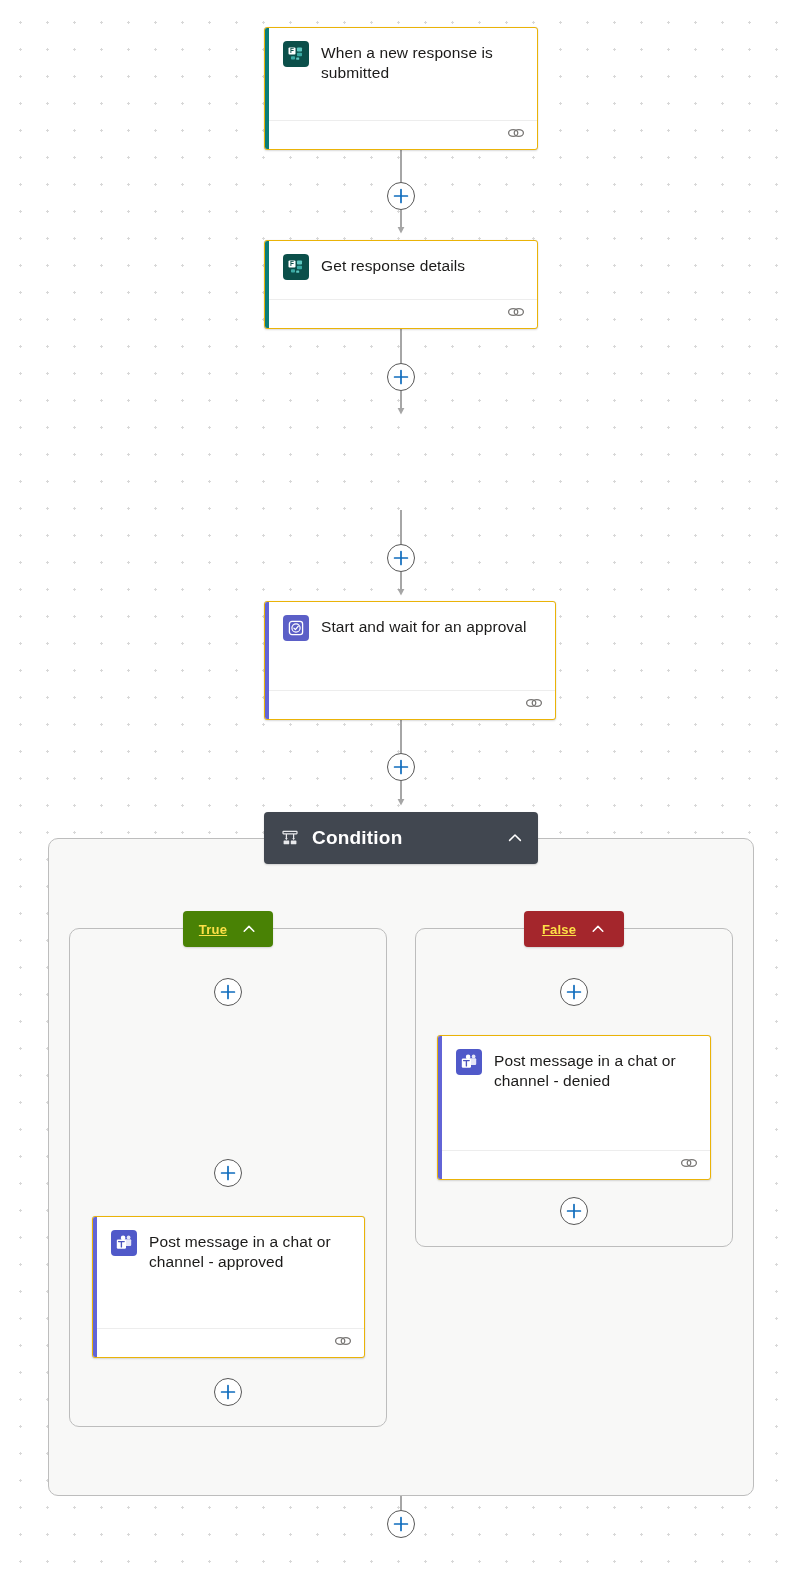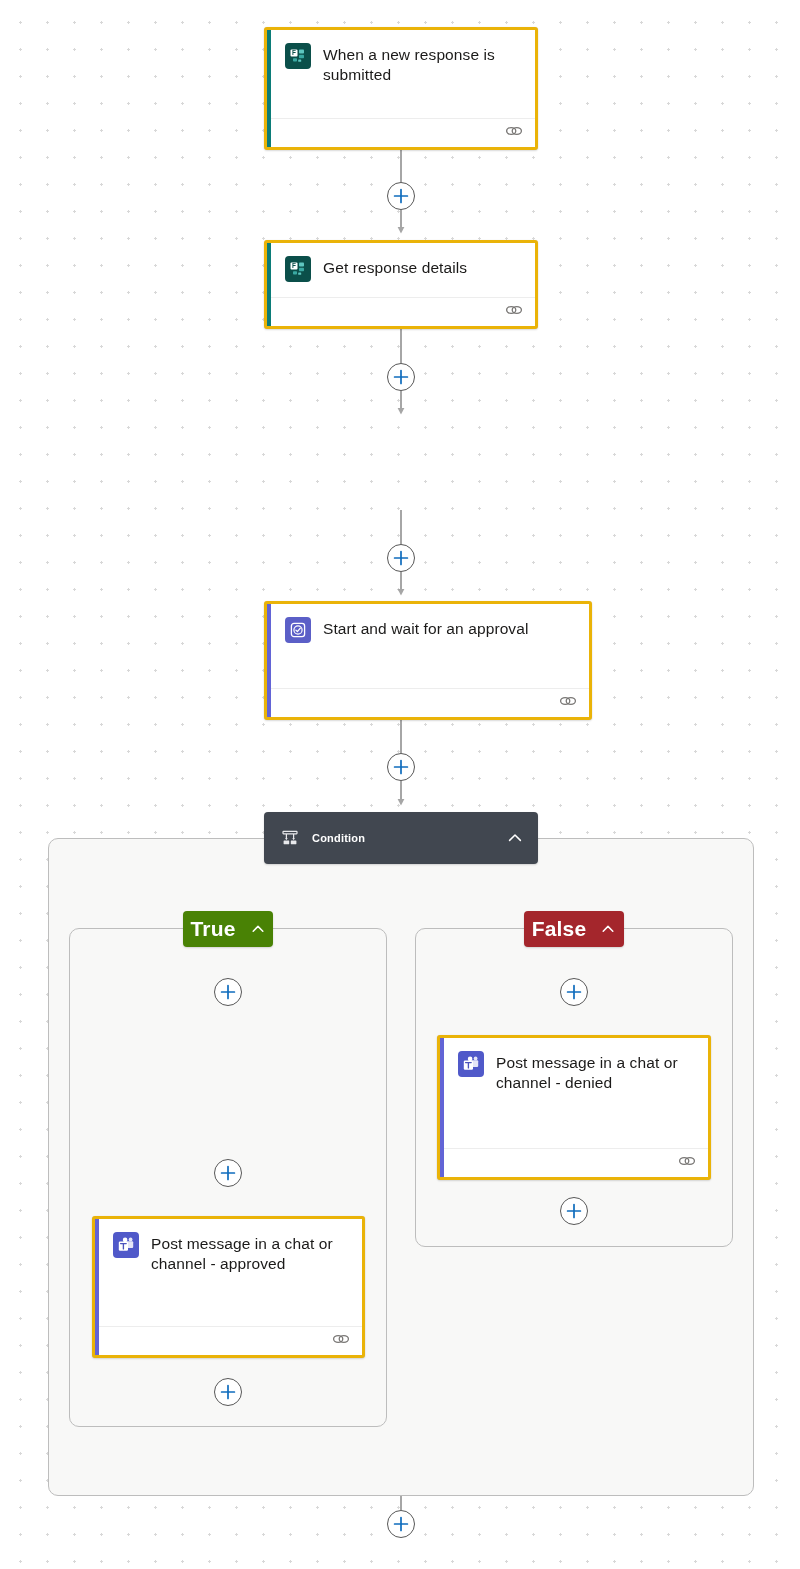--- a/index.html
+++ b/index.html
@@ -49,21 +49,21 @@
     border: 1px solid #bdbdbd;
     border-radius: 10px;
     background: #f8f8f7;
     z-index: 3;
   }
 
   
   .card {
     position: absolute;
     background: #ffffff;
-    border: 3px solid #eab308;
+    border: 1px solid #eab308;
     border-radius: 3px;
     box-shadow: 0 1px 2px rgba(0,0,0,.14), 0 0 1px rgba(0,0,0,.12);
     z-index: 6;
     display: flex;
     flex-direction: column;
     overflow: hidden;
   }
   .card .accent {
     position: absolute;
     left: 0; top: 0; bottom: 0;
@@ -112,45 +112,46 @@
     border-radius: 4px;
     display: flex;
     align-items: center;
     padding: 0 14px 0 16px;
     z-index: 7;
     box-shadow: 0 1px 2px rgba(0,0,0,.16);
   }
   .cond-head .cond-icon { flex: 0 0 auto; display:flex; }
   .cond-head .cond-label {
     color: #ffffff;
-    font-size: 11px;
+    font-size: 19px;
     font-weight: bold;
     margin-left: 12px;
     flex: 1 1 auto;
     letter-spacing: .2px;
   }
   .chev { flex: 0 0 auto; display:flex; }
 
   
   .branch-badge {
     position: absolute;
     border-radius: 4px;
     display: flex;
     align-items: center;
     justify-content: center;
     gap: 14px;
     padding: 0 12px;
     z-index: 7;
     box-shadow: 0 1px 2px rgba(0,0,0,.15);
   }
   .branch-badge .bl {
-    color: #ffffff;
-    font-size: 21px;
+    color: #fde047;
+    font-size: 13px;
     font-weight: bold;
     letter-spacing: .2px;
+    text-decoration: underline;
   }
   .badge-true  { background: #498205; }
   .badge-false { background: #a4262c; }
 
   
   .plus {
     position: absolute;
     width: 28px;
     height: 28px;
     border-radius: 50%;
@@ -271,21 +272,21 @@
     </svg>
   </div>
 
 
   <div class="plus" style="left:387px; top:544px;">
     <svg width="16" height="16" viewBox="0 0 16 16">
       <path d="M8 1.6 V14.4 M1.6 8 H14.4" stroke="#0f6cbd" stroke-width="1.7" stroke-linecap="round"></path>
     </svg>
   </div>
 
-  <div class="card" style="left:264px; top:601px; width:328px; height:119px;">
+  <div class="card" style="left:264px; top:601px; width:292px; height:119px;">
     <div class="accent" style="background:#6264d6"></div>
     <div class="card-head">
       <span class="appicon" style="background:#5b5fc7">
         <svg width="18" height="18" viewBox="0 0 18 18">
           <rect x="2.4" y="2.4" width="13.2" height="13.2" rx="2.6" fill="none" stroke="#ffffff" stroke-width="1.3"></rect>
           <circle cx="9" cy="9" r="4.1" fill="none" stroke="#ffffff" stroke-width="1.2"></circle>
           <path d="M6.9 9.1 L8.4 10.6 L11.3 7.2" fill="none" stroke="#ffffff" stroke-width="1.3" stroke-linecap="round" stroke-linejoin="round"></path>
         </svg>
       </span>
       <span class="card-title">Start and wait for an approval</span>

